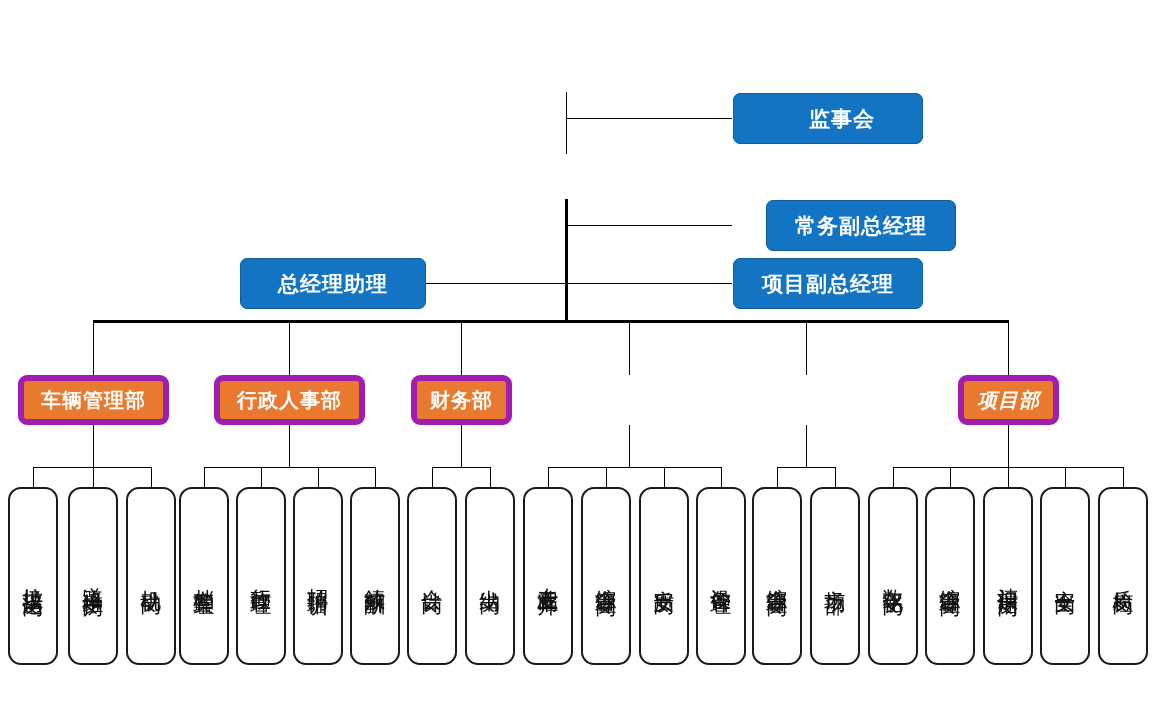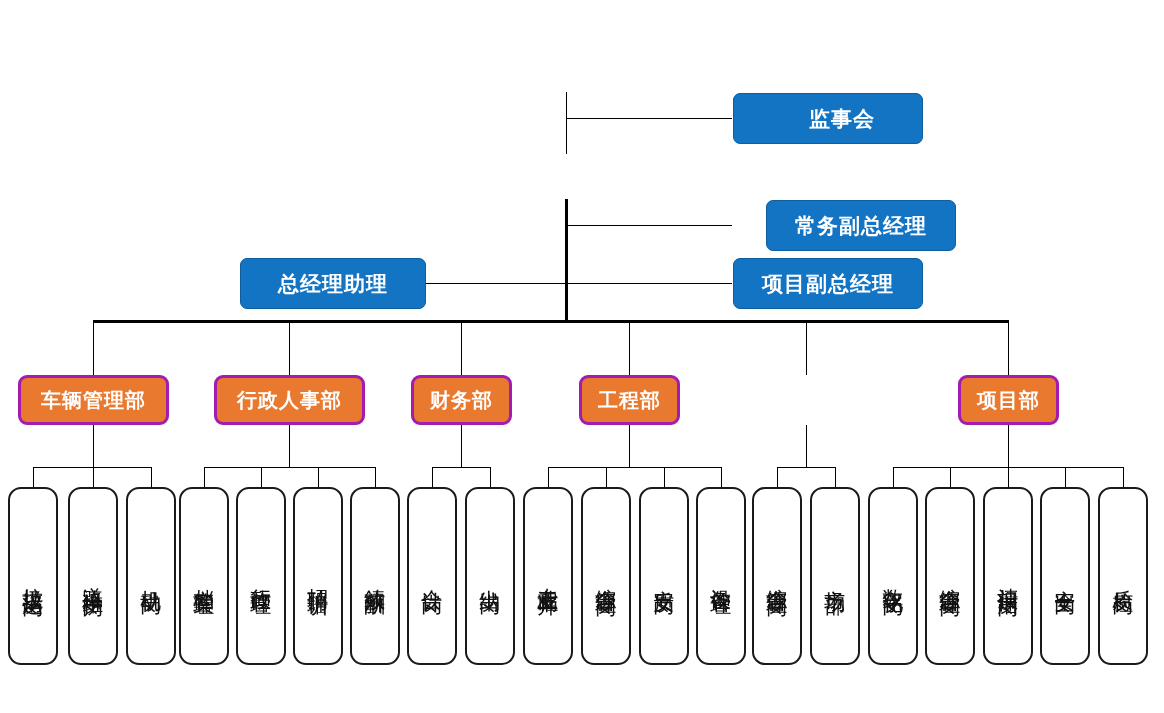--- a/index.html
+++ b/index.html
@@ -39,21 +39,21 @@
     letter-spacing: 1px;
   }
   .node.blue {
     background: #1274c3;
     border: 1px solid #0e5e9e;
     font-size: 21px;
     font-weight: 600;
   }
   .node.orange {
     background: #e8792e;
-    border: 3px solid #a21caf;
+    border: 6px solid #a21caf;
     font-size: 20px;
     font-weight: 600;
     border-radius: 9px;
   }
   
   .leaf {
     position: absolute;
     background: #ffffff;
     border: 2px solid #1a1a1a;
     border-radius: 13px;
@@ -145,24 +145,23 @@
   <div class="node blue" style="left:733px; top:258px; width:190px; height:51px;">项目副总经理</div>
 
   <div class="node blue" style="left:240px; top:258px; width:186px; height:51px;">总经理助理</div>
 
   <div class="node orange" style="left:18px; top:375px; width:151px; height:50px;">车辆管理部</div>
 
   <div class="node orange" style="left:214px; top:375px; width:151px; height:50px;">行政人事部</div>
 
   <div class="node orange" style="left:411px; top:375px; width:101px; height:50px;">财务部</div>
 
-  <div class="node orange" style="left:579px; top:375px; width:101px; height:50px;">工程部</div>
-
-
-  <div class="node orange" style="left:958px; top:375px; width:101px; height:50px;">项目部</div>
+
+
+  <div class="node orange" style="left:958px; top:375px; width:101px; height:50px;font-style:italic;">项目部</div>
 
   <div class="leaf" style="left:8px; top:487px; width:50px; height:178px;">
     <span class="vtext">垃圾清运岗</span>
   </div>
   <div class="leaf" style="left:68px; top:487px; width:50px; height:178px;">
     <span class="vtext">道路维护岗</span>
   </div>
   <div class="leaf" style="left:126px; top:487px; width:50px; height:178px;">
     <span class="vtext">机动岗</span>
   </div>

